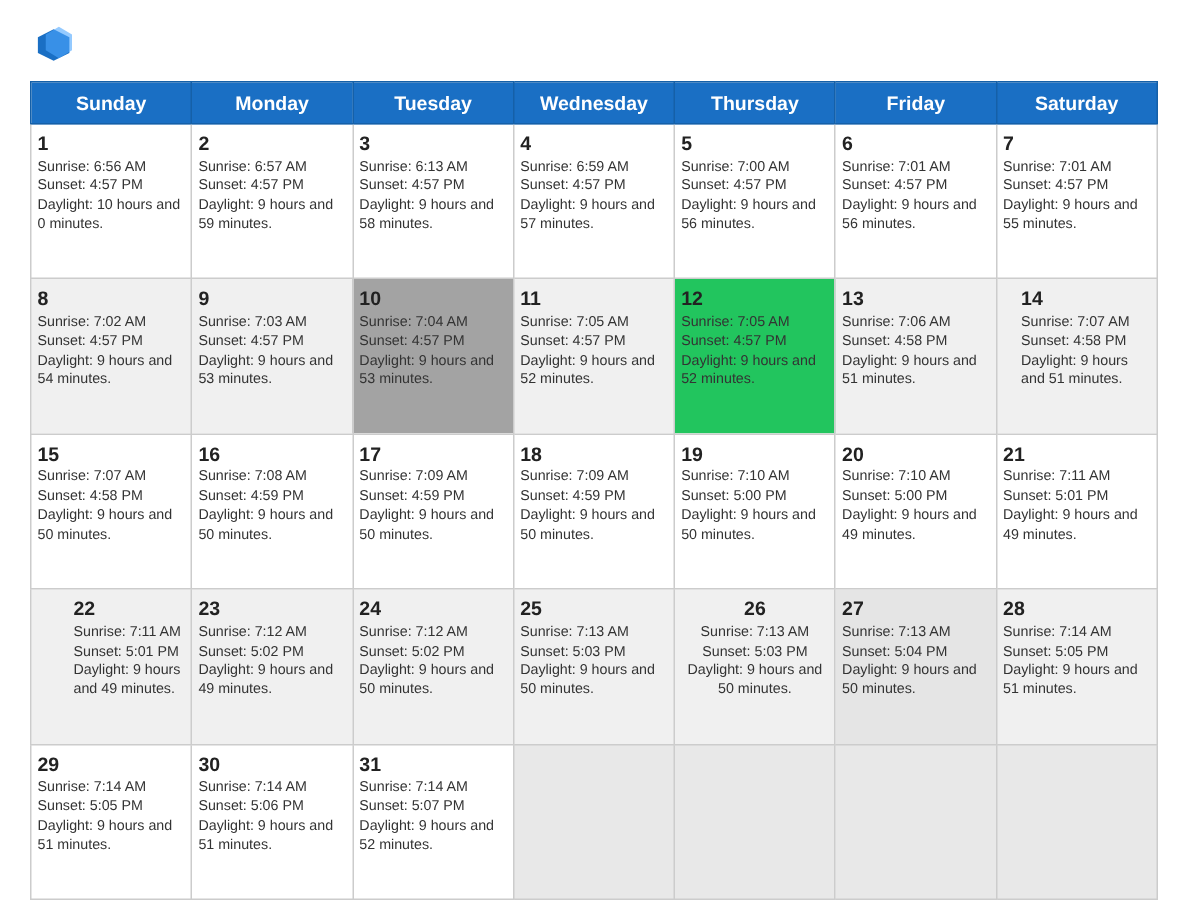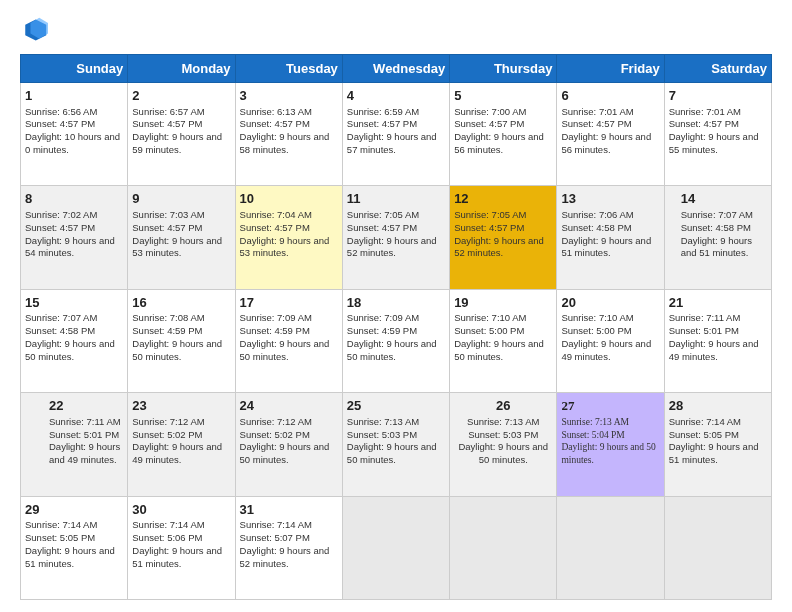--- a/index.html
+++ b/index.html
@@ -61,21 +61,21 @@
       border-collapse: collapse;
       width: 100%;
       table-layout: fixed;
     }
     .calendar th {
       background: #1a6fc4;
       color: #fff;
       font-size: 13px;
       font-weight: bold;
       padding: 6px 4px;
-      text-align: right;
+      text-align: center;
       border: 1px solid #1560a8;
     }
     .calendar td {
       border: 1px solid #ccc;
       vertical-align: top;
       padding: 4px 4px 4px 4px;
       font-size: 9.5px;
       color: #333;
       line-height: 1.35;
       background: #fff;
@@ -138,42 +138,42 @@
           <td><span class="day-num">2</span><span>Sunrise: 6:57 AM</span><br><span>Sunset: 4:57 PM</span><br><span>Daylight: 9 hours and 59 minutes.</span></td>
           <td><span class="day-num">3</span><span>Sunrise: 6:13 AM</span><br><span>Sunset: 4:57 PM</span><br><span>Daylight: 9 hours and 58 minutes.</span></td>
           <td><span class="day-num">4</span><span>Sunrise: 6:59 AM</span><br><span>Sunset: 4:57 PM</span><br><span>Daylight: 9 hours and 57 minutes.</span></td>
           <td><span class="day-num">5</span><span>Sunrise: 7:00 AM</span><br><span>Sunset: 4:57 PM</span><br><span>Daylight: 9 hours and 56 minutes.</span></td>
           <td><span class="day-num">6</span><span>Sunrise: 7:01 AM</span><br><span>Sunset: 4:57 PM</span><br><span>Daylight: 9 hours and 56 minutes.</span></td>
           <td><span class="day-num">7</span><span>Sunrise: 7:01 AM</span><br><span>Sunset: 4:57 PM</span><br><span>Daylight: 9 hours and 55 minutes.</span></td>
         </tr>
         <tr>
           <td style="background: rgb(240, 240, 240);"><span class="day-num">8</span><span>Sunrise: 7:02 AM</span><br><span>Sunset: 4:57 PM</span><br><span>Daylight: 9 hours and 54 minutes.</span></td>
           <td style="background: rgb(240, 240, 240);"><span class="day-num">9</span><span>Sunrise: 7:03 AM</span><br><span>Sunset: 4:57 PM</span><br><span>Daylight: 9 hours and 53 minutes.</span></td>
-          <td style="background: #fef9c3;"><span class="day-num">10</span><span>Sunrise: 7:04 AM</span><br><span>Sunset: 4:57 PM</span><br><span>Daylight: 9 hours and 53 minutes.</span></td>
+          <td style="background: #a3a3a3;"><span class="day-num">10</span><span>Sunrise: 7:04 AM</span><br><span>Sunset: 4:57 PM</span><br><span>Daylight: 9 hours and 53 minutes.</span></td>
           <td style="background: rgb(240, 240, 240);"><span class="day-num">11</span><span>Sunrise: 7:05 AM</span><br><span>Sunset: 4:57 PM</span><br><span>Daylight: 9 hours and 52 minutes.</span></td>
-          <td style="background: #eab308; margin-top: 48px;"><span class="day-num">12</span><span>Sunrise: 7:05 AM</span><br><span>Sunset: 4:57 PM</span><br><span>Daylight: 9 hours and 52 minutes.</span></td>
+          <td style="background: #22c55e; margin-top: 48px;"><span class="day-num">12</span><span>Sunrise: 7:05 AM</span><br><span>Sunset: 4:57 PM</span><br><span>Daylight: 9 hours and 52 minutes.</span></td>
           <td style="background: rgb(240, 240, 240);"><span class="day-num">13</span><span>Sunrise: 7:06 AM</span><br><span>Sunset: 4:58 PM</span><br><span>Daylight: 9 hours and 51 minutes.</span></td>
           <td style="background: rgb(240, 240, 240); padding-left: 16px;"><span class="day-num">14</span><span>Sunrise: 7:07 AM</span><br><span>Sunset: 4:58 PM</span><br><span>Daylight: 9 hours and 51 minutes.</span></td>
         </tr>
         <tr>
           <td><span class="day-num">15</span><span>Sunrise: 7:07 AM</span><br><span>Sunset: 4:58 PM</span><br><span>Daylight: 9 hours and 50 minutes.</span></td>
           <td><span class="day-num">16</span><span>Sunrise: 7:08 AM</span><br><span>Sunset: 4:59 PM</span><br><span>Daylight: 9 hours and 50 minutes.</span></td>
           <td><span class="day-num">17</span><span>Sunrise: 7:09 AM</span><br><span>Sunset: 4:59 PM</span><br><span>Daylight: 9 hours and 50 minutes.</span></td>
           <td><span class="day-num">18</span><span>Sunrise: 7:09 AM</span><br><span>Sunset: 4:59 PM</span><br><span>Daylight: 9 hours and 50 minutes.</span></td>
           <td><span class="day-num">19</span><span>Sunrise: 7:10 AM</span><br><span>Sunset: 5:00 PM</span><br><span>Daylight: 9 hours and 50 minutes.</span></td>
           <td><span class="day-num">20</span><span>Sunrise: 7:10 AM</span><br><span>Sunset: 5:00 PM</span><br><span>Daylight: 9 hours and 49 minutes.</span></td>
           <td><span class="day-num">21</span><span>Sunrise: 7:11 AM</span><br><span>Sunset: 5:01 PM</span><br><span>Daylight: 9 hours and 49 minutes.</span></td>
         </tr>
         <tr>
           <td style="background: rgb(240, 240, 240); padding-left: 28px;"><span class="day-num">22</span><span>Sunrise: 7:11 AM</span><br><span>Sunset: 5:01 PM</span><br><span>Daylight: 9 hours and 49 minutes.</span></td>
           <td style="background: rgb(240, 240, 240);"><span class="day-num">23</span><span>Sunrise: 7:12 AM</span><br><span>Sunset: 5:02 PM</span><br><span>Daylight: 9 hours and 49 minutes.</span></td>
           <td style="background: rgb(240, 240, 240);"><span class="day-num">24</span><span>Sunrise: 7:12 AM</span><br><span>Sunset: 5:02 PM</span><br><span>Daylight: 9 hours and 50 minutes.</span></td>
           <td style="background: rgb(240, 240, 240);"><span class="day-num">25</span><span>Sunrise: 7:13 AM</span><br><span>Sunset: 5:03 PM</span><br><span>Daylight: 9 hours and 50 minutes.</span></td>
           <td style="background: rgb(240, 240, 240); text-align: center;"><span class="day-num">26</span><span>Sunrise: 7:13 AM</span><br><span>Sunset: 5:03 PM</span><br><span>Daylight: 9 hours and 50 minutes.</span></td>
-          <td style="background: #c4b5fd; font-family: Liberation Serif, serif;"><span class="day-num">27</span><span>Sunrise: 7:13 AM</span><br><span>Sunset: 5:04 PM</span><br><span>Daylight: 9 hours and 50 minutes.</span></td>
+          <td style="background: #e5e5e5;"><span class="day-num">27</span><span>Sunrise: 7:13 AM</span><br><span>Sunset: 5:04 PM</span><br><span>Daylight: 9 hours and 50 minutes.</span></td>
           <td style="background: rgb(240, 240, 240);"><span class="day-num">28</span><span>Sunrise: 7:14 AM</span><br><span>Sunset: 5:05 PM</span><br><span>Daylight: 9 hours and 51 minutes.</span></td>
         </tr>
         <tr>
           <td><span class="day-num">29</span><span>Sunrise: 7:14 AM</span><br><span>Sunset: 5:05 PM</span><br><span>Daylight: 9 hours and 51 minutes.</span></td>
           <td><span class="day-num">30</span><span>Sunrise: 7:14 AM</span><br><span>Sunset: 5:06 PM</span><br><span>Daylight: 9 hours and 51 minutes.</span></td>
           <td><span class="day-num">31</span><span>Sunrise: 7:14 AM</span><br><span>Sunset: 5:07 PM</span><br><span>Daylight: 9 hours and 52 minutes.</span></td>
           <td class="empty-cell"></td>
           <td class="empty-cell"></td>
           <td class="empty-cell"></td>
           <td class="empty-cell"></td>

